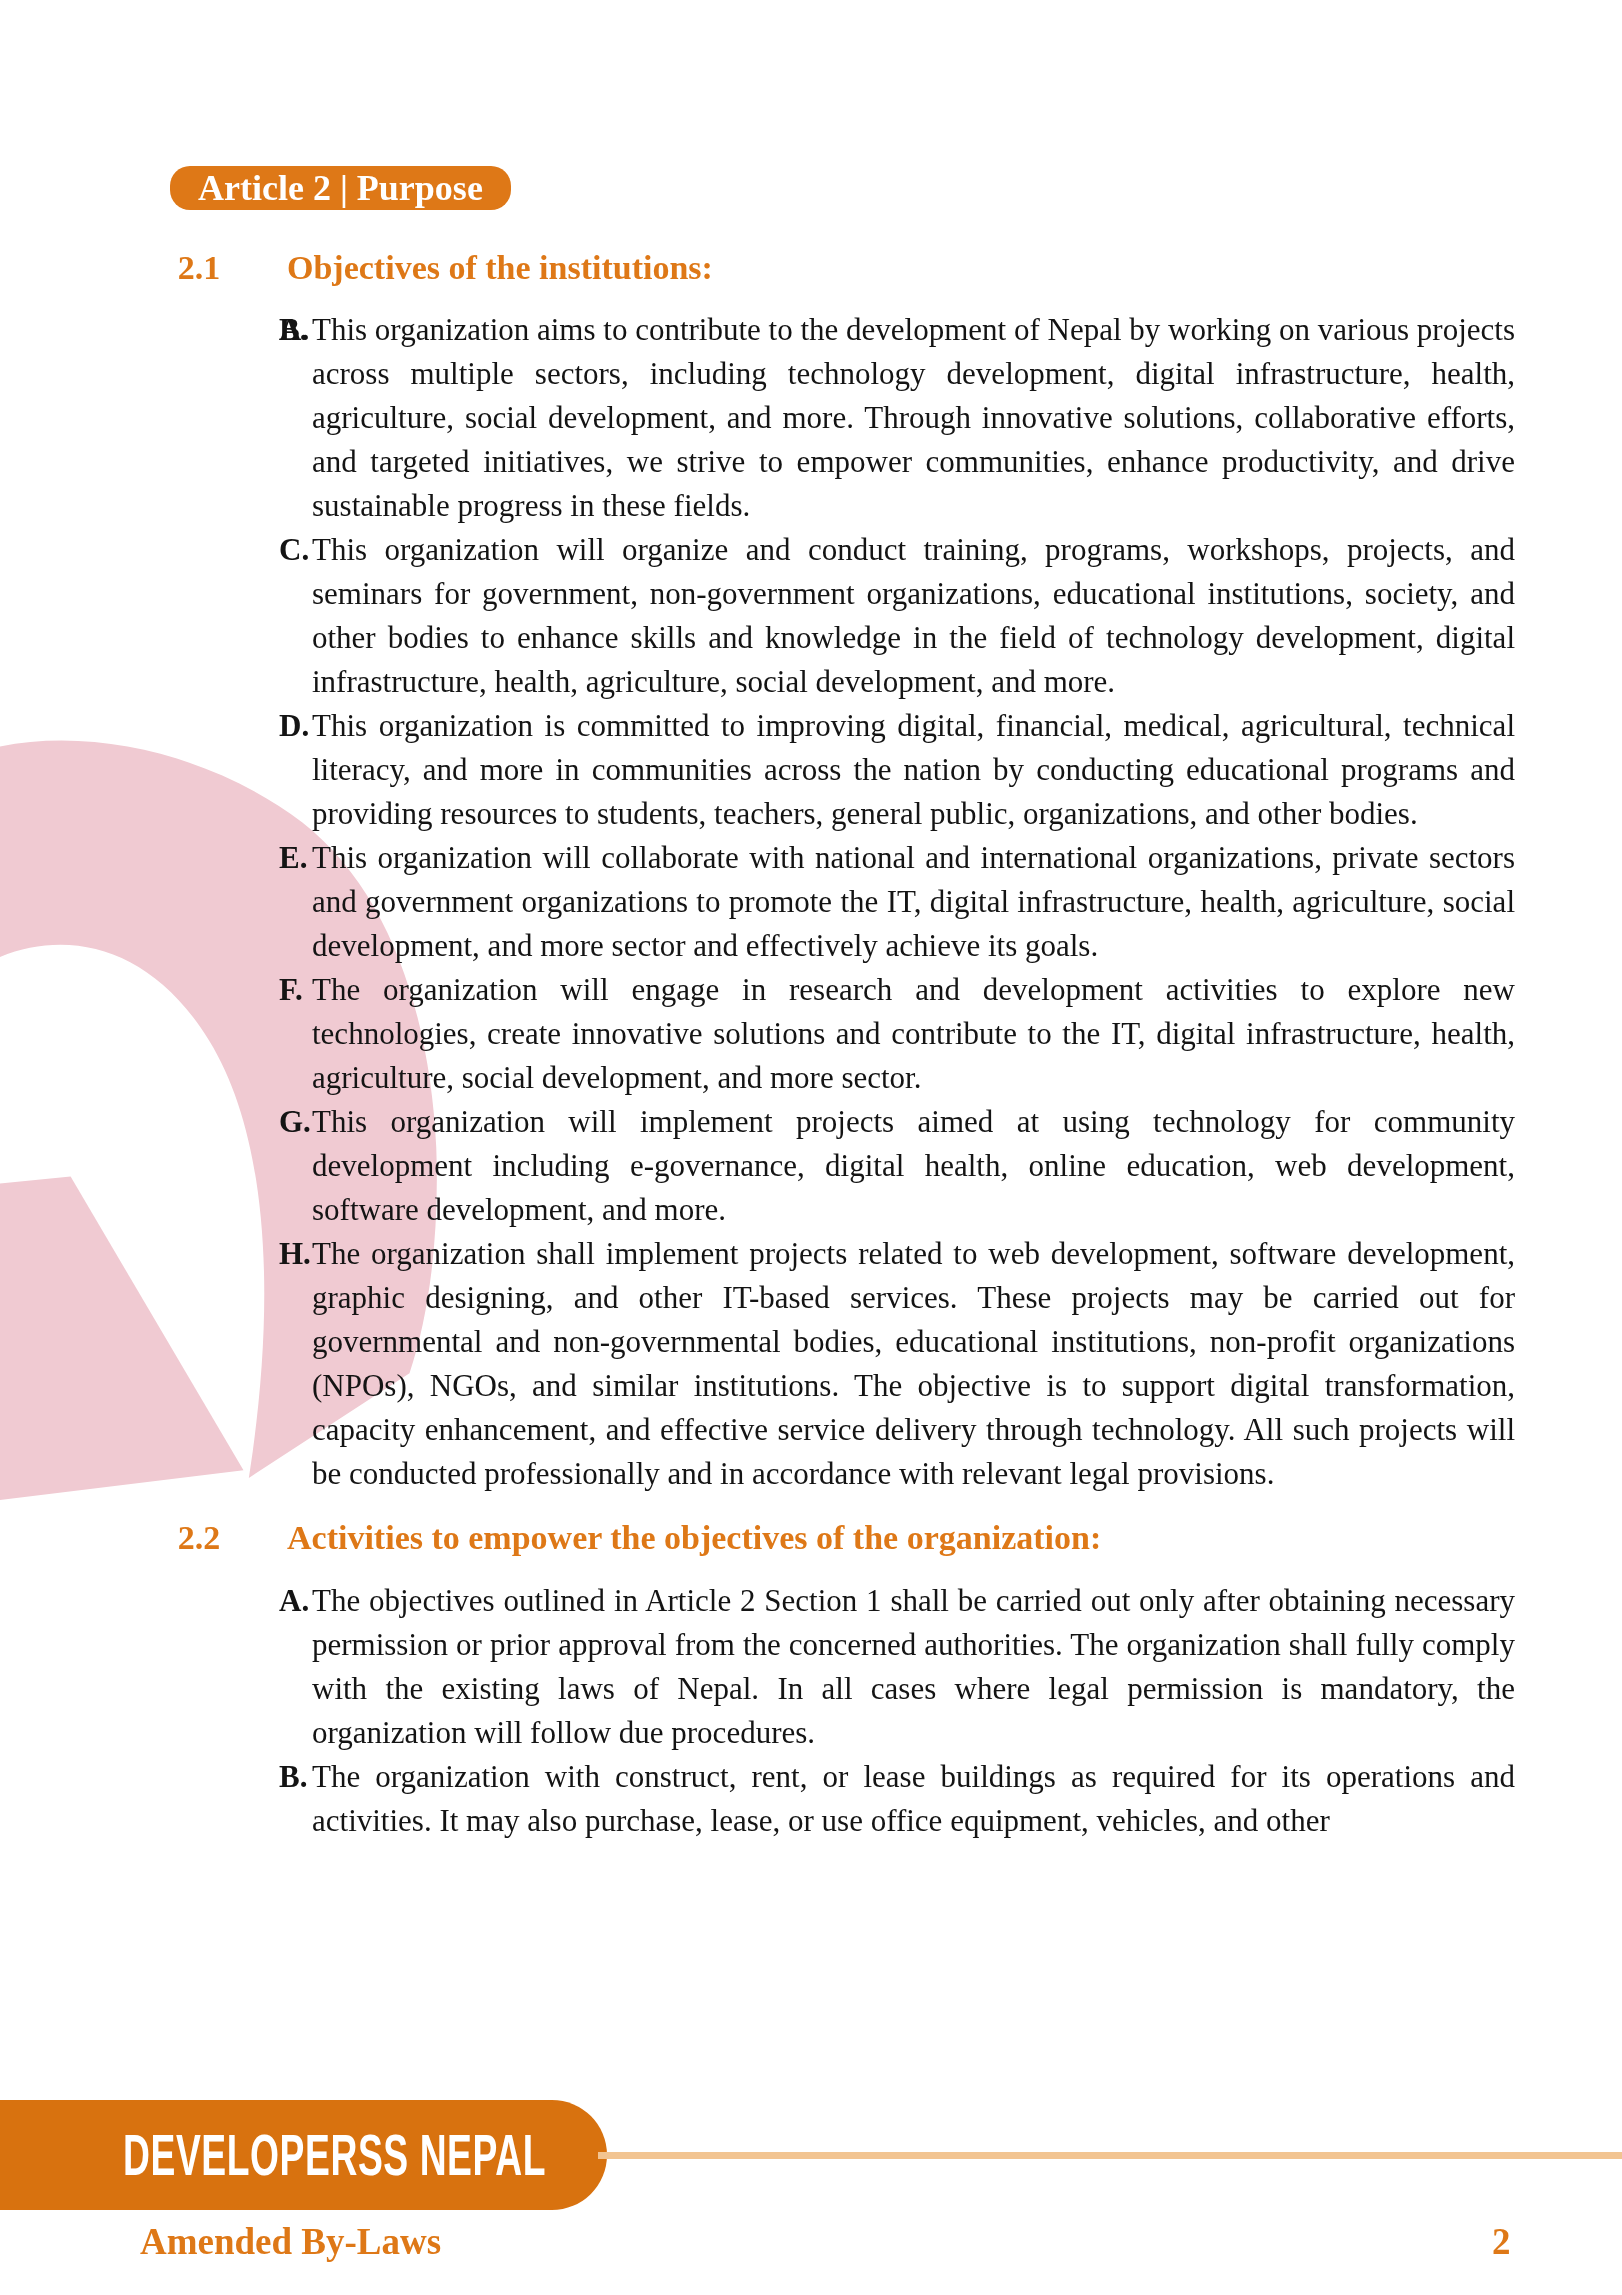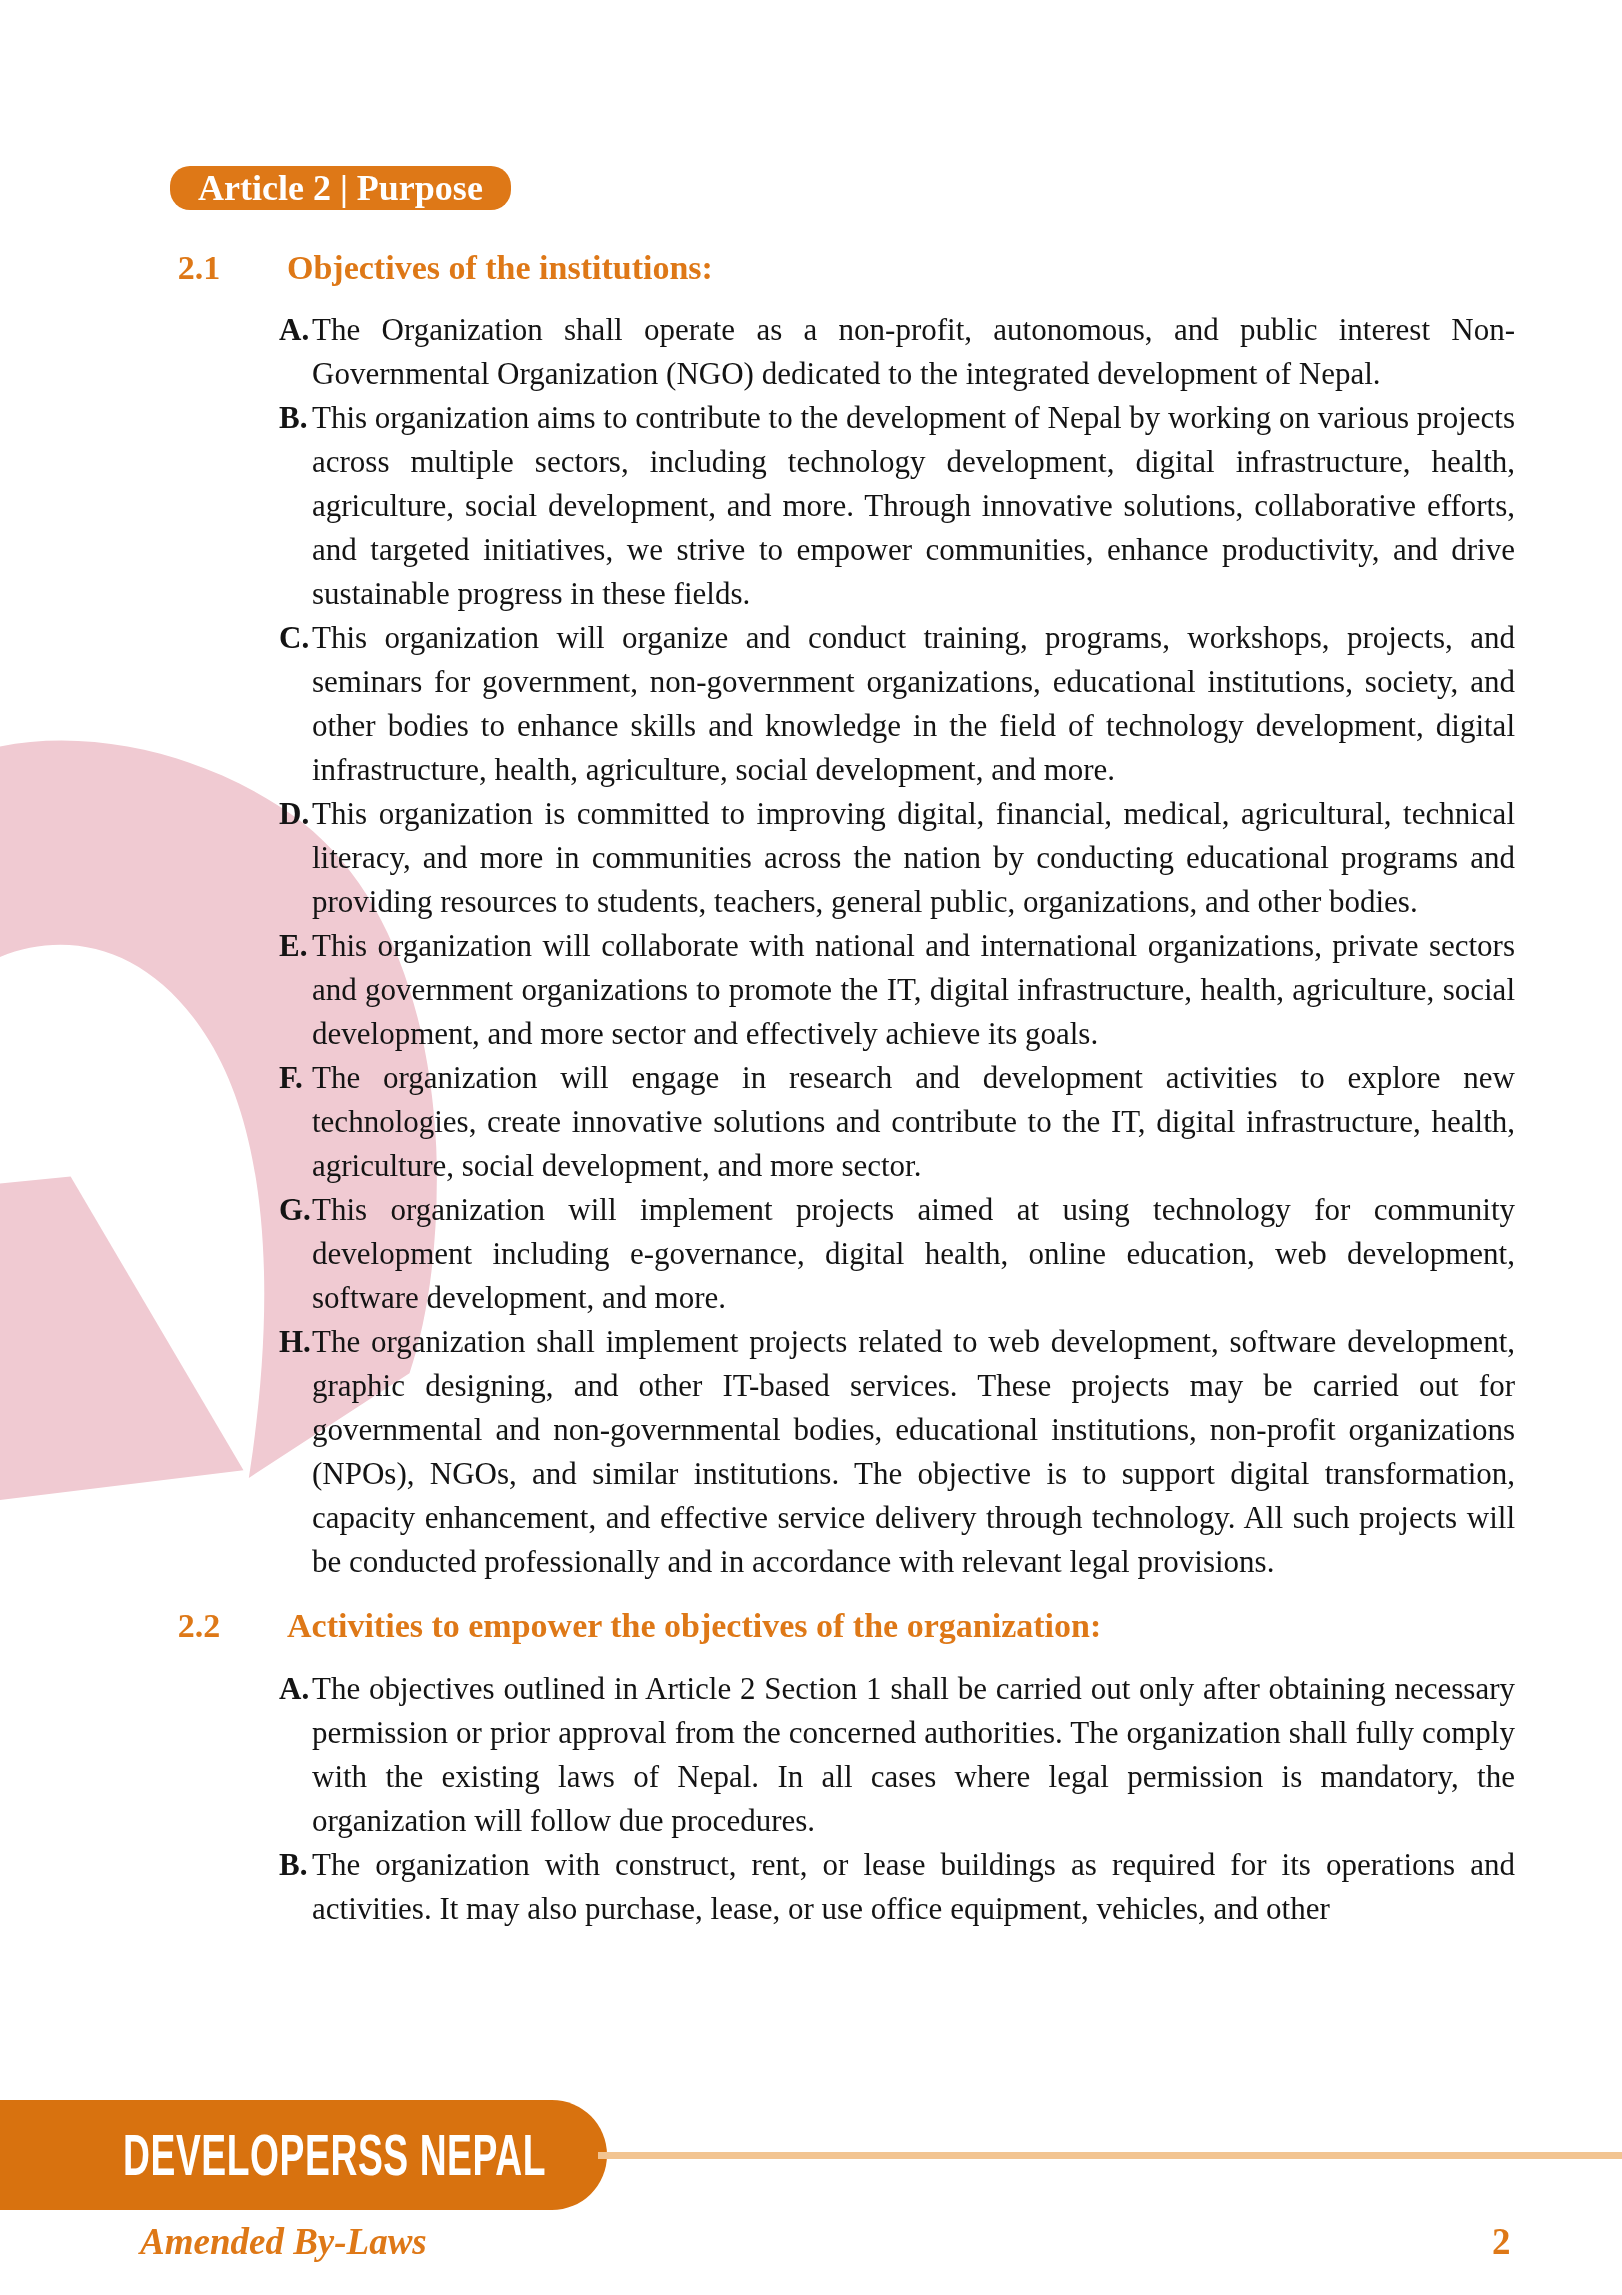--- a/index.html
+++ b/index.html
@@ -63,21 +63,20 @@
   }
   .footer-line{
     position:absolute;left:598px;top:2152px;width:1025px;height:6.9px;
     background:var(--divider,#F2C491);
   }
   .doc-title{
     position:absolute;left:140px;top:2220px;
     color:var(--accent,#DE7817);
     font-weight:bold;font-size:37px;line-height:43px;
     white-space:nowrap;
-    font-style:italic;
   }
   .page-num{
     position:absolute;left:1492px;top:2220px;
     color:var(--accent,#DE7817);
     font-weight:bold;font-size:37px;line-height:43px;
   }
 </style>
 </head>
 <body>
 
@@ -100,21 +99,20 @@
   <div class="doc-body">
     <div id="sections-host">
   <div class="section">
     <div class="sec-heading">
       <span class="sec-num">2.1</span>
       <span class="sec-title">Objectives of the institutions:</span>
     </div>
     <div class="list">
   <div class="li">
     <span class="lbl">A.</span>
-    <span class="txt">The Organization shall operate as a non-profit, autonomous, and public interest Non-Governmental Organization (NGO) dedicated to the integrated development of Nepal.</span>
   </div>
 
   <div class="li">
     <span class="lbl">B.</span>
     <span class="txt">This organization aims to contribute to the development of Nepal by working on various projects across multiple sectors, including technology development, digital infrastructure, health, agriculture, social development, and more. Through innovative solutions, collaborative efforts, and targeted initiatives, we strive to empower communities, enhance productivity, and drive sustainable progress in these fields.</span>
   </div>
 
   <div class="li">
     <span class="lbl">C.</span>
     <span class="txt">This organization will organize and conduct training, programs, workshops, projects, and seminars for government, non-government organizations, educational institutions, society, and other bodies to enhance skills and knowledge in the field of technology development, digital infrastructure, health, agriculture, social development, and more.</span>

